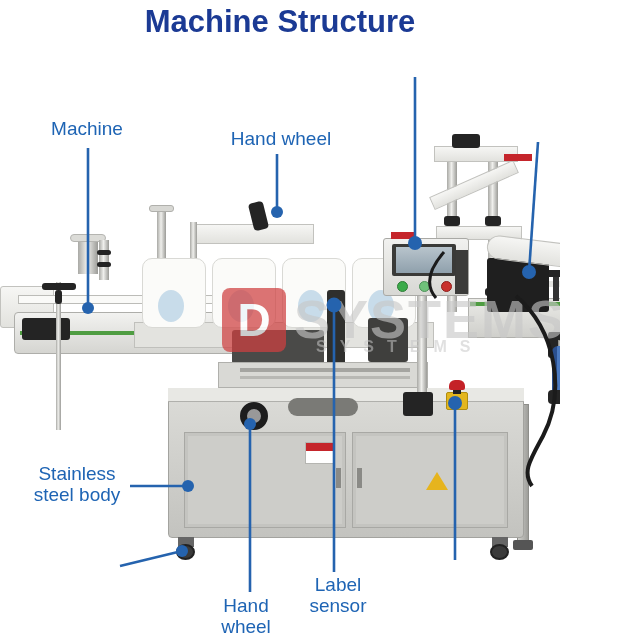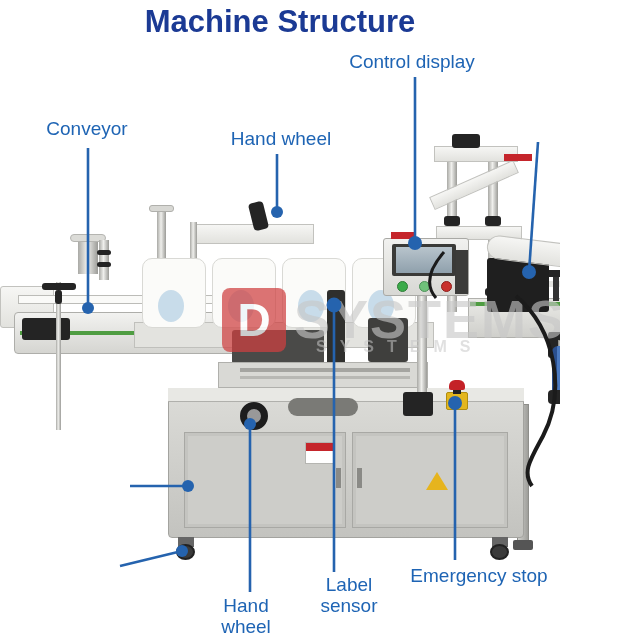--- a/index.html
+++ b/index.html
@@ -17,21 +17,21 @@
     text-align:center;z-index:40;
   }
   #lbl-conveyor{left:32px;top:118px;width:110px;}
   #lbl-hand-wheel-top{left:222px;top:128px;width:118px;}
   #lbl-control-display{left:338px;top:51px;width:148px;}
   #lbl-press-sponge{left:492px;top:118px;width:144px;}
   #lbl-motor{left:560px;top:436px;width:68px;}
   #lbl-stainless{left:24px;top:463px;width:106px;}
   #lbl-universal{left:4px;top:568px;width:164px;}
   #lbl-hand-wheel-bottom{left:213px;top:595px;width:66px;}
-  #lbl-label-sensor{left:312px;top:574px;width:74px;}
+  #lbl-label-sensor{left:301px;top:574px;width:74px;}
   #lbl-emergency{left:396px;top:565px;width:166px;}
 
   .chrome{background:linear-gradient(90deg,#a9a9a5,#efefec 45%,#9b9b97);}
   .white-part{background:linear-gradient(#f6f6f4,#e2e2de);border:1px solid #c2c2be;}
   .dark{background:#242424;border-radius:3px;}
 
   #machine{position:absolute;inset:0;z-index:10;}
   #watermark{position:absolute;inset:0;z-index:20;pointer-events:none;}
   #wm-logo{
     position:absolute;left:222px;top:288px;width:64px;height:64px;
@@ -205,21 +205,20 @@
       <circle cx="277" cy="212" r="6"></circle>
       <circle cx="529" cy="272" r="7"></circle>
       <circle cx="188" cy="486" r="6"></circle>
       <circle cx="182" cy="551" r="6"></circle>
       <circle cx="250" cy="424" r="6"></circle>
       <circle cx="334" cy="305" r="7.5"></circle>
       <circle cx="455" cy="403" r="7"></circle>
     </g>
   </svg>
 
-  <div class="lbl" id="lbl-conveyor">Conveyor</div>
+  <div class="lbl" id="lbl-conveyor">Machine</div>
   <div class="lbl" id="lbl-hand-wheel-top">Hand wheel</div>
-  <div class="lbl" id="lbl-control-display">Control display</div>
   <div class="lbl" id="lbl-motor">Hand</div>
+  <div class="lbl" id="lbl-stainless">Stainless steel body</div>
   <div class="lbl" id="lbl-hand-wheel-bottom">Hand wheel</div>
   <div class="lbl" id="lbl-label-sensor">Label sensor</div>
-  <div class="lbl" id="lbl-emergency">Emergency stop</div>
 
 </div>
 
 </body></html>

